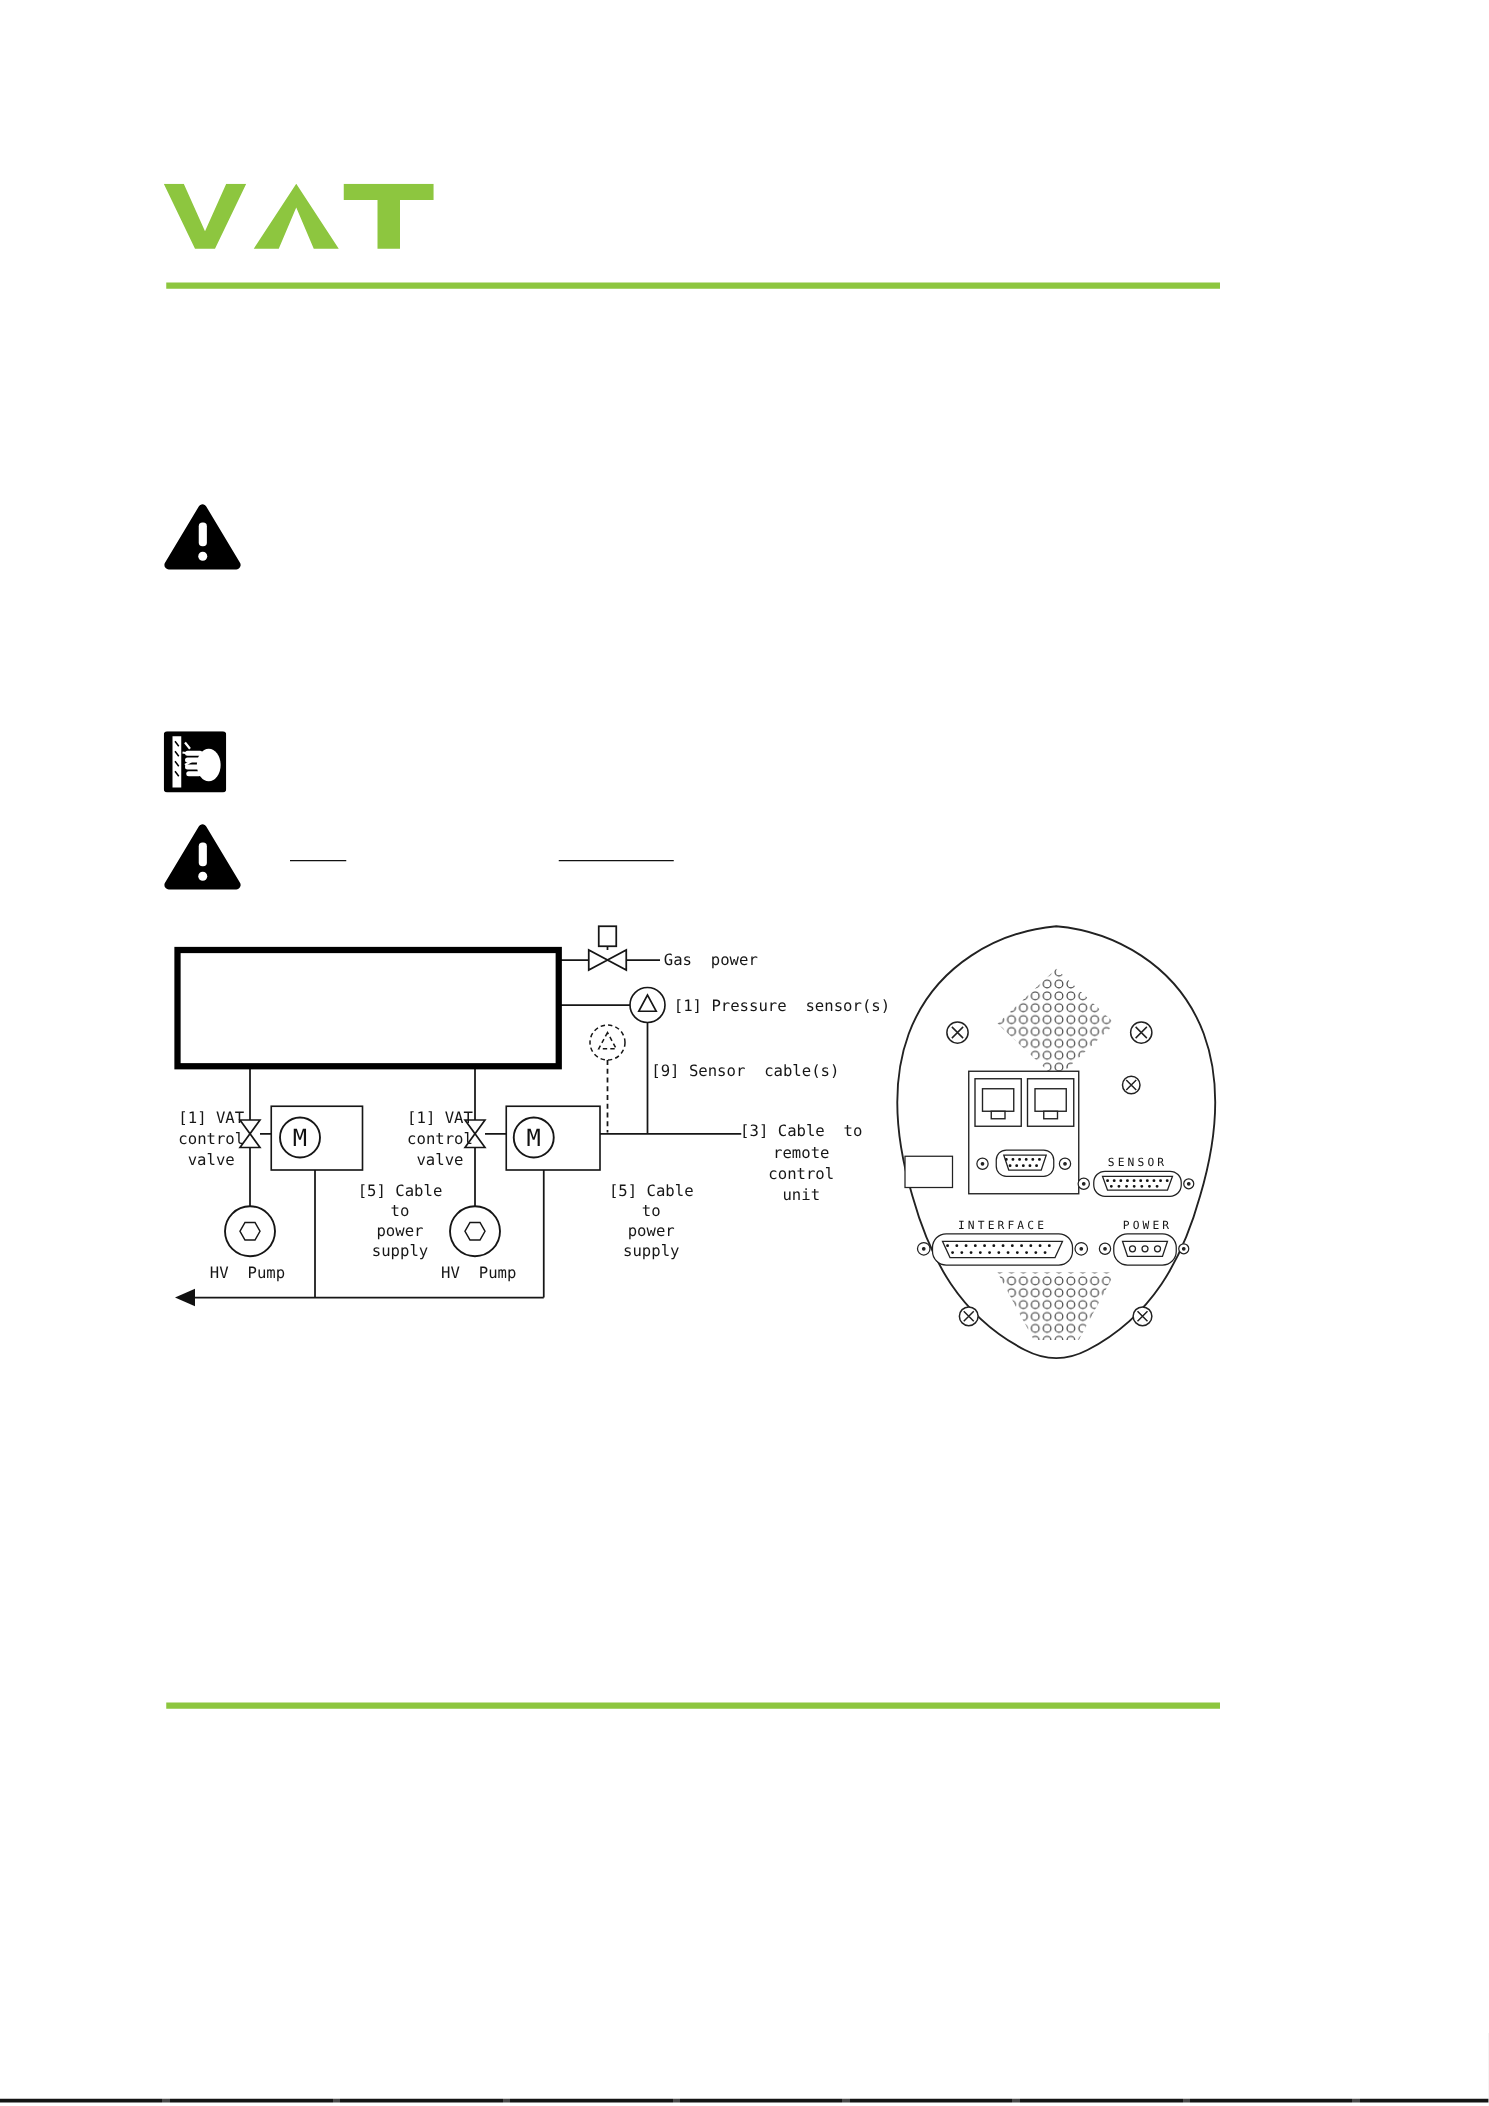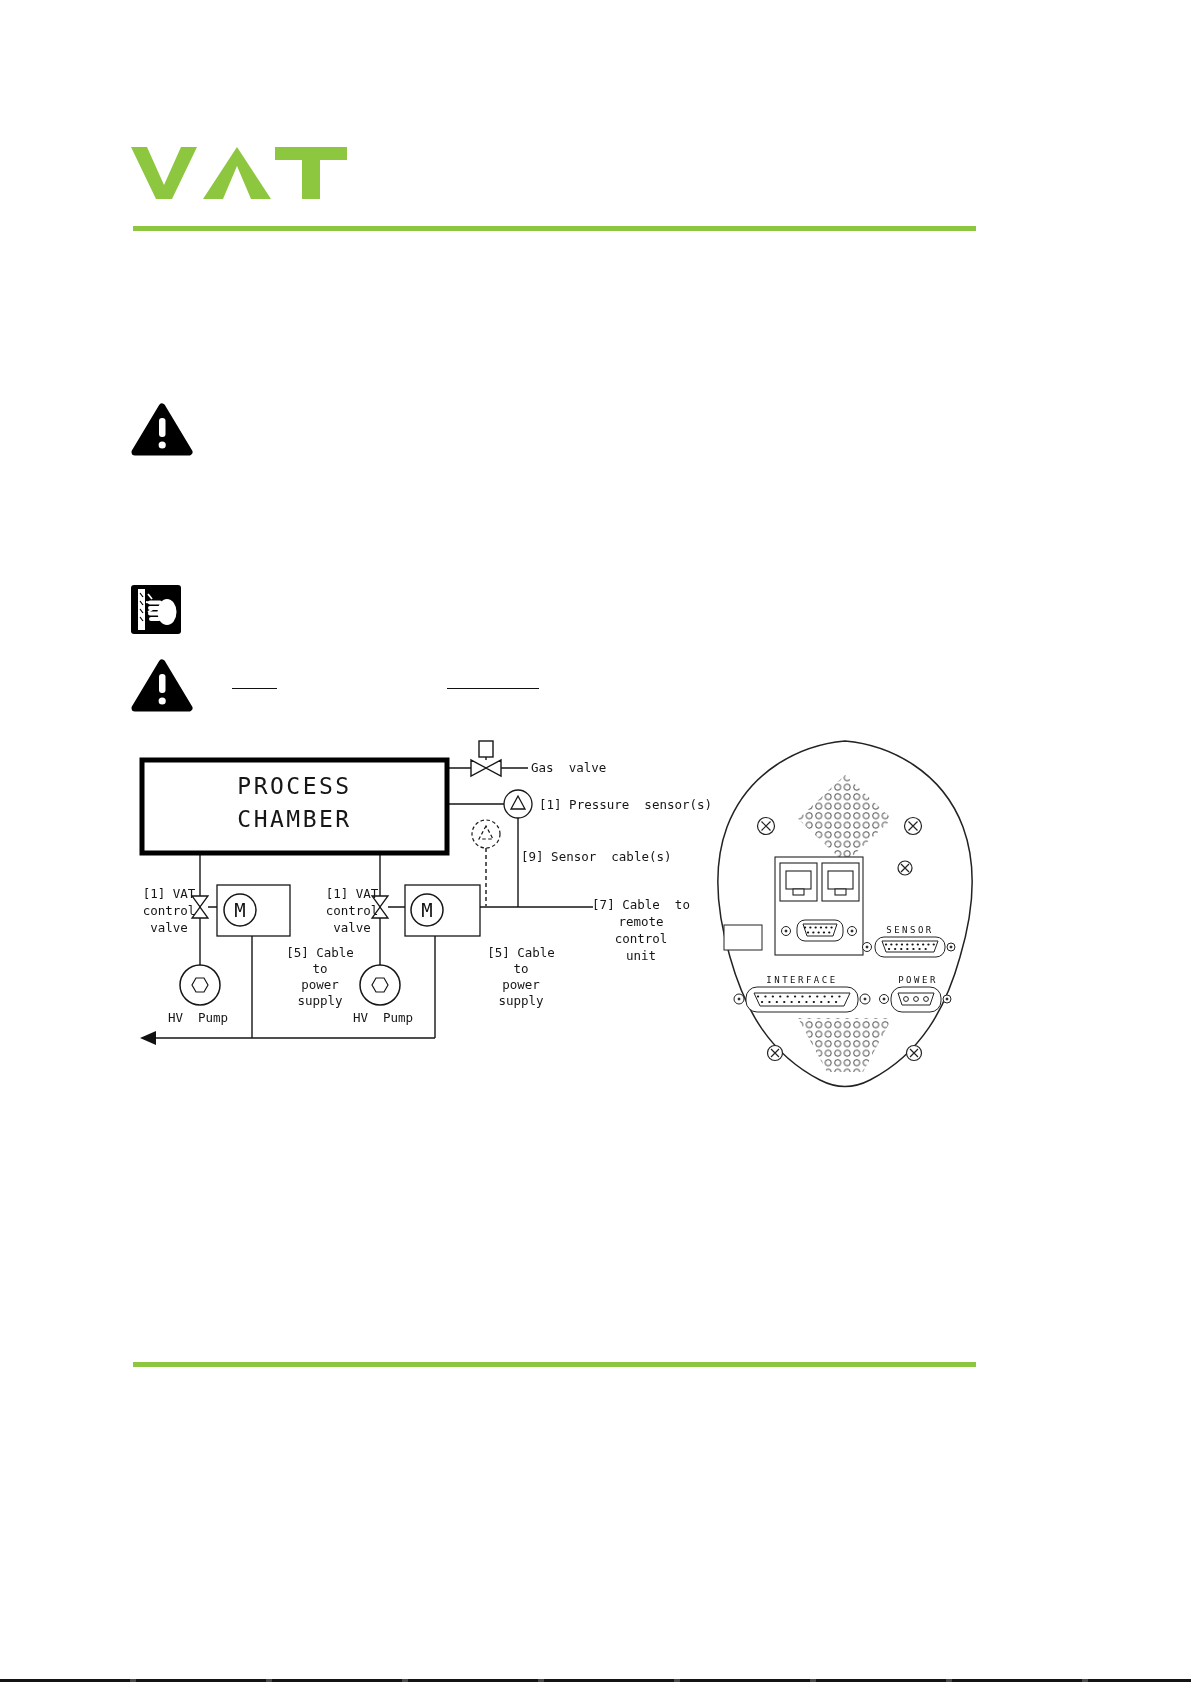--- a/index.html
+++ b/index.html
@@ -114,32 +114,30 @@
     </g>
     <g fill="#fff" stroke="#161616" stroke-width="1.5">
       <circle cx="250" cy="250" r="20"></circle>
       <g transform="translate(250,250)">
           <polygon points="8,0 4,7 -4,7 -8,0 -4,-7 4,-7" stroke-width="1.2"></polygon>
         </g>
     </g>
     <polygon points="10,303 26,296 26,310" fill="#111"></polygon>
   </svg>
 
-  <div class="lbl chamber-lbl center" style="left:142px;top:770px;width:305px">PROCESS
-CHAMBER</div>
-  <div class="lbl" style="left:531px;top:760px">Gas  valve</div>
+  <div class="lbl" style="left:531px;top:760px">Gas  power</div>
   <div class="lbl" style="left:539px;top:797px">[1] Pressure  sensor(s)</div>
   <div class="lbl" style="left:521px;top:849px">[9] Sensor  cable(s)</div>
   <div class="lbl center" style="left:142px;top:885px;width:54px;line-height:17px">[1] VAT
 control
 valve</div>
   <div class="lbl center" style="left:325px;top:885px;width:54px;line-height:17px">[1] VAT
 control
 valve</div>
-  <div class="lbl center" style="left:592px;top:896px;width:98px;line-height:17px">[7] Cable  to
+  <div class="lbl center" style="left:592px;top:896px;width:98px;line-height:17px">[3] Cable  to
 remote  control
 unit</div>
   <div class="lbl center" style="left:274px;top:945px;width:92px;line-height:16px">[5] Cable  to
 power  supply</div>
   <div class="lbl center" style="left:475px;top:945px;width:92px;line-height:16px">[5] Cable  to
 power  supply</div>
   <div class="lbl center" style="left:164px;top:1010px;width:68px">HV  Pump</div>
   <div class="lbl center" style="left:349px;top:1010px;width:68px">HV  Pump</div>
 
   <svg class="abs" style="left:700px;top:735px" width="290" height="360" viewBox="0 0 290 360">

